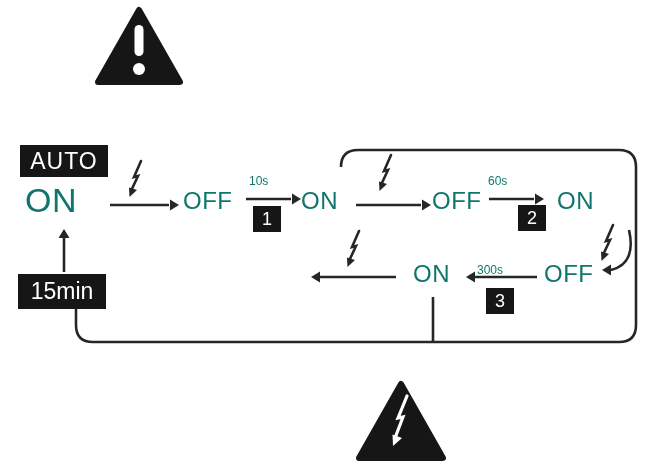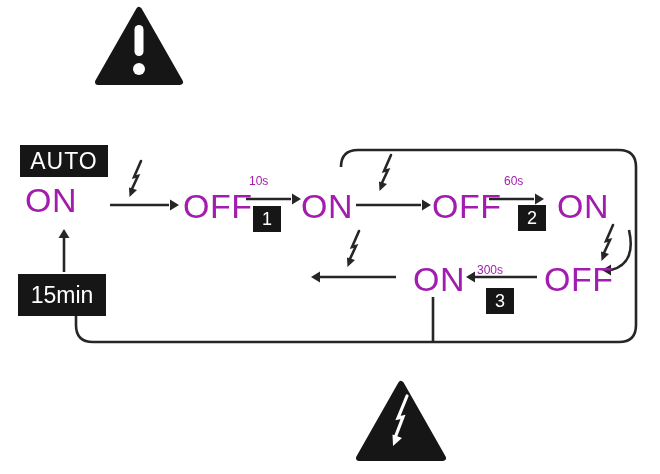--- a/index.html
+++ b/index.html
@@ -6,40 +6,40 @@
   .stage{
     position:relative;
     width:660px;height:474px;
     background:#fff;
     font-family:Liberation Sans, sans-serif;
     color:#222;
     overflow:hidden;
     padding-left:47px;
   }
   .overlay{position:absolute;left:0;top:0;}
-  .txt{position:absolute;line-height:1;white-space:nowrap;color:#a21caf;}
-  .state{font-size:34px;font-weight:500;letter-spacing:0.5px;}
+  .txt{position:absolute;line-height:1;white-space:nowrap;color:#0f766e;}
+  .state{font-size:24px;font-weight:500;letter-spacing:0.5px;}
   .state-big{font-size:34px;font-weight:500;letter-spacing:0.5px;}
   .timer{font-size:12px;font-weight:500;}
   .badge{
     position:absolute;display:flex;align-items:center;justify-content:center;
     background:#161616;color:#fff;font-weight:500;
   }
   .mode-badge{left:20px;top:145px;width:88px;height:32px;font-size:23px;letter-spacing:1px;}
-  .return-badge{left:18px;top:274px;width:88px;height:42px;font-size:23px;}
+  .return-badge{left:18px;top:274px;width:88px;height:35px;font-size:23px;}
   .step-badge{width:28px;height:26px;font-size:18px;}
   .step-1{left:253px;top:206px;}
   .step-2{left:518px;top:205px;}
   .step-3{left:486px;top:288px;}
   .pos-on-large{left:25px;top:183px;}
   .pos-off1{left:183px;top:189px;}
   .pos-timer1{left:249px;top:175px;}
   .pos-on2{left:301px;top:189px;}
   .pos-off2{left:432px;top:189px;}
-  .pos-timer2{left:504px;top:175px;}
+  .pos-timer2{left:488px;top:175px;}
   .pos-on3{left:557px;top:189px;}
   .pos-lock{left:232px;top:262px;}
   .pos-on4{left:413px;top:262px;}
   .pos-timer3{left:477px;top:264px;}
   .pos-off3{left:544px;top:262px;}
 </style>
 </head>
 <body>
 
 <div class="stage">

